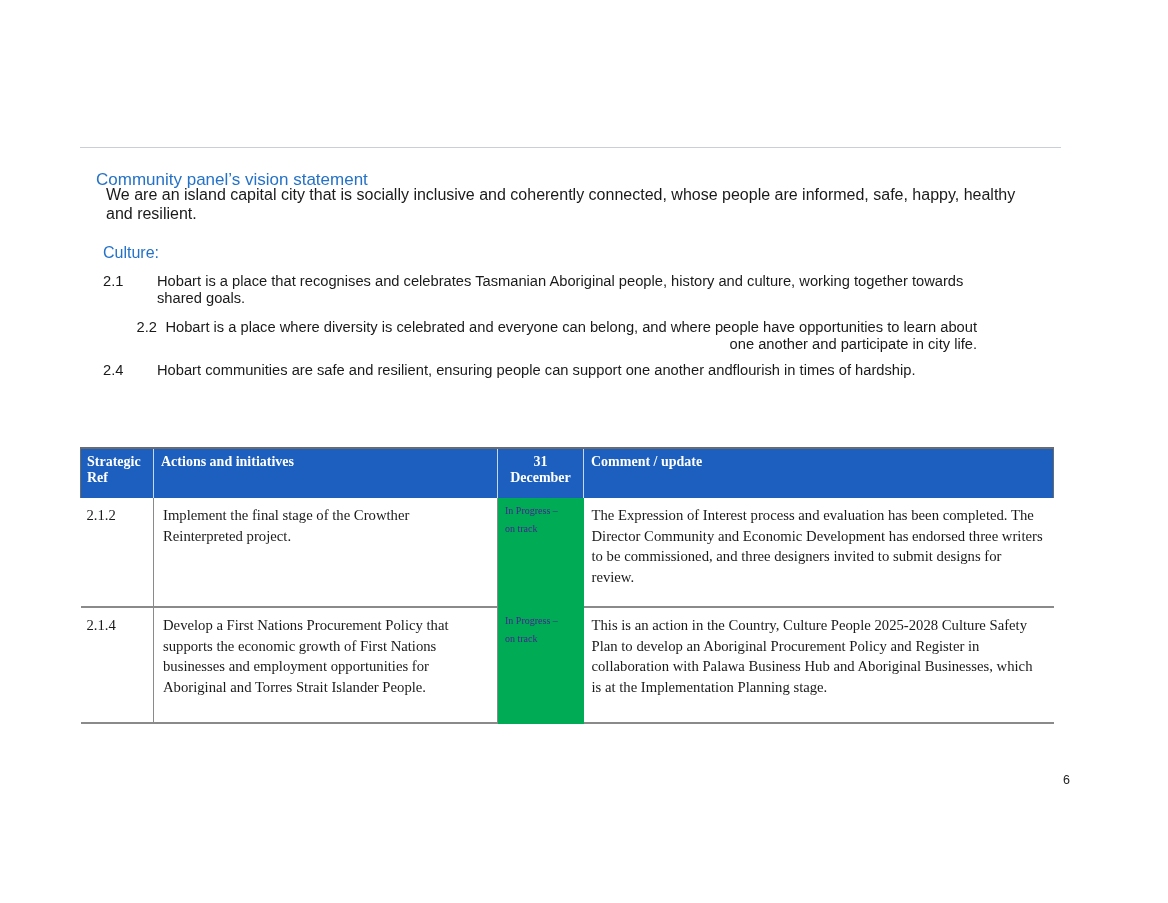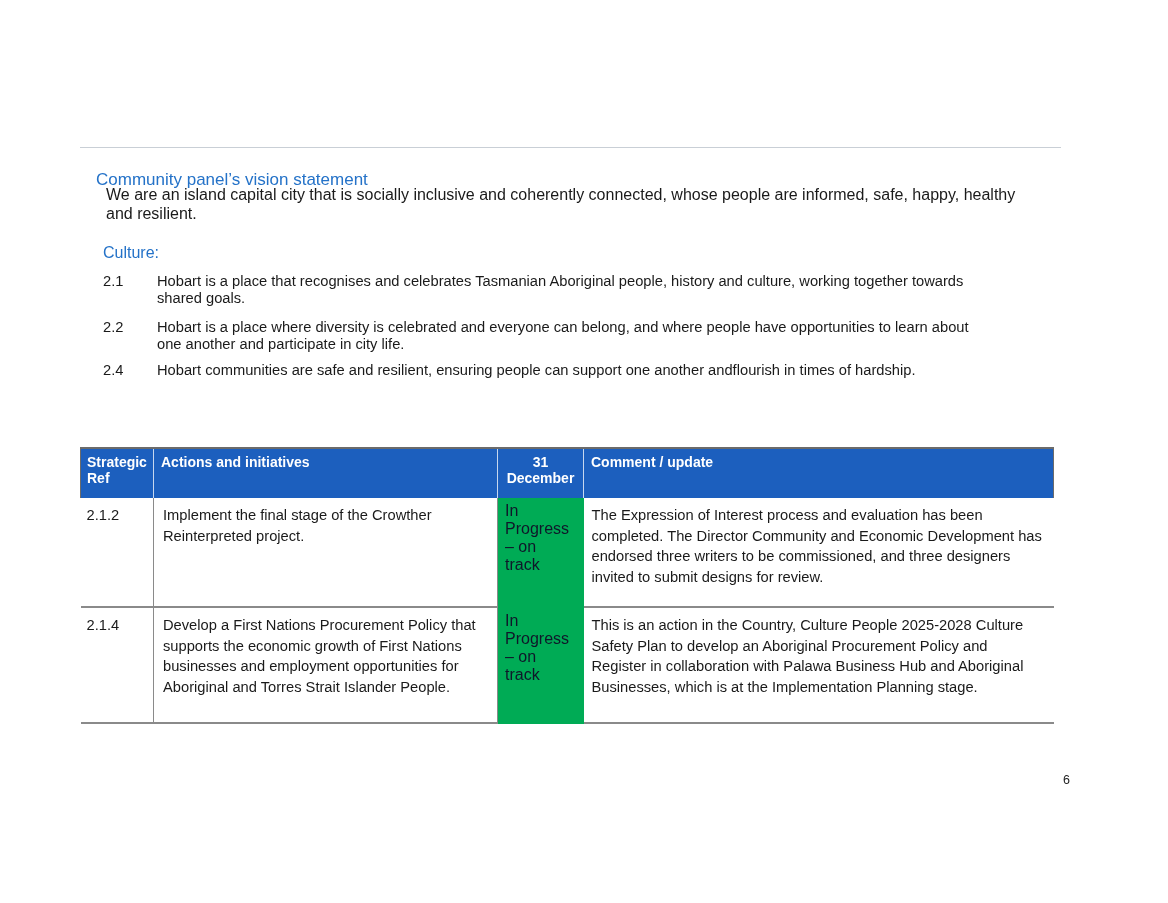--- a/index.html
+++ b/index.html
@@ -72,31 +72,32 @@
   }
   .outcome-item {
     display: flex;
     font-size: 14.7px;
     line-height: 17px;
     color: var(--text_black, #1a1a1a);
   }
   .outcome-item .oref { flex: 0 0 54px; }
   .outcome-item .otext { flex: 1; max-width: 820px; }
   .outcome-item.gap-a { margin-bottom: 12px; }
-  .outcome-item.gap-b { margin-bottom: 9px; }
+  .outcome-item.gap-b { margin-bottom: 9px; text-align: right; }
   .outcome-item.gap-c { margin-bottom: 1px; }
 
   
   .actions-table {
     position: absolute;
     left: 80px;
     top: 447px;
     width: 973px;
     border-collapse: collapse;
     table-layout: fixed;
+    font-family: Liberation Serif, serif;
   }
   .actions-table col.c1 { width: 73px; }
   .actions-table col.c2 { width: 344px; }
   .actions-table col.c3 { width: 86px; }
   .actions-table col.c4 { width: 470px; }
 
   .actions-table th {
     background: var(--table_header_blue, #1C5FBE);
     color: #ffffff;
     font-size: 14px;
@@ -127,22 +128,22 @@
   .actions-table td.ref-cell {
     border-right: 1px solid var(--border_gray, #8A8A8A);
     padding-left: 6px;
   }
   .actions-table td.action-cell {
     border-right: 1px solid var(--border_gray, #8A8A8A);
   }
   .actions-table td.status-cell {
     background: var(--status_green, #00AB55);
     border-bottom-color: var(--status_green, #00AB55);
-    color: #0f172a;
-    font-size: 16px;
+    color: #4c1d95;
+    font-size: 10px;
     line-height: 18px;
     padding: 4px 16px 4px 7px;
   }
   .actions-table td.comment-cell { padding-left: 8px; }
 
   .page-number {
     position: absolute;
     left: 1063px;
     top: 773px;
     font-size: 12.5px;

